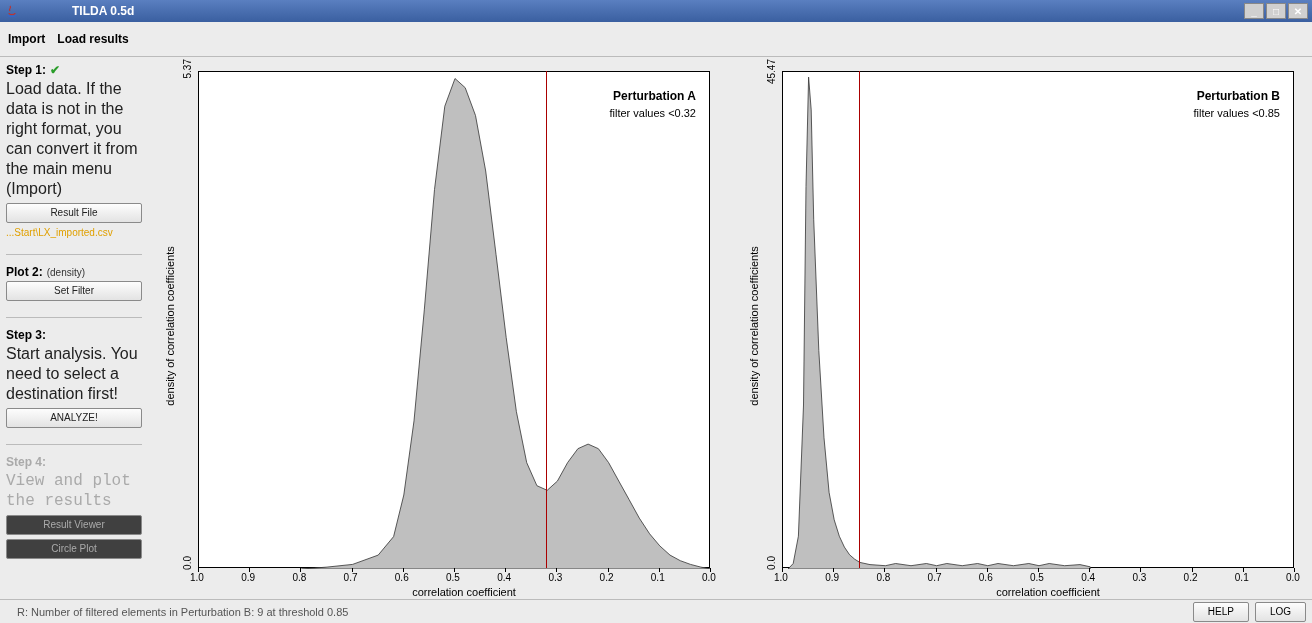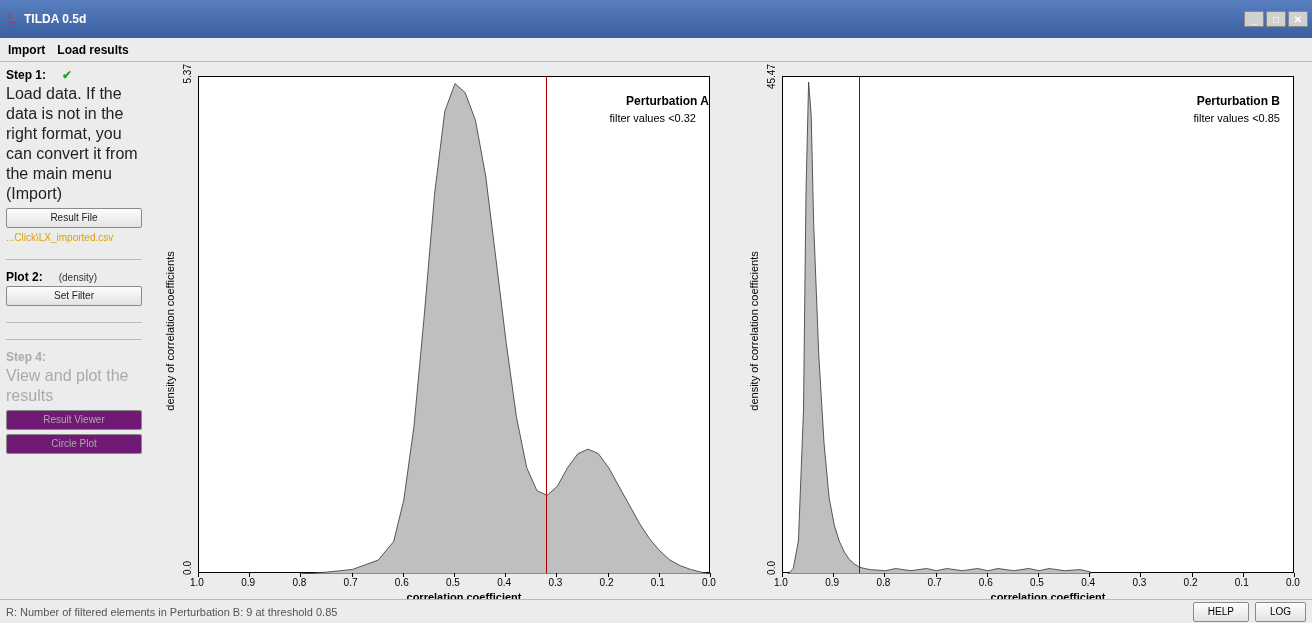--- a/index.html
+++ b/index.html
@@ -7,46 +7,47 @@
   font-family: Tahoma, Arial, sans-serif;
   font-size: 11px;
   background: #ececec;
   width: 1312px;
   height: 623px;
   overflow: hidden;
   display: flex;
   flex-direction: column;
 }
 .titlebar {
-  height: 38px;
+  height: 22px;
   background: linear-gradient(to bottom, #5a7fc0, #3a5fa0);
   color: white;
   display: flex;
   align-items: center;
   padding: 0 4px;
   font-weight: bold;
   font-size: 12px;
+  gap: 48px;
 }
 .titlebar-icon {
   width: 16px; height: 16px;
   margin-right: 4px;
   display: inline-flex; align-items: center; justify-content: center;
 }
 .titlebar-title { flex: 1; }
 .win-btns { display: flex; gap: 2px; }
 .win-btn {
   width: 20px; height: 16px;
   background: #d0d0d0;
   border: 1px solid #888;
   display: flex; align-items: center; justify-content: center;
   font-size: 10px;
   cursor: pointer;
 }
 .menubar {
-  height: 24px;
+  height: 35px;
   background: #ececec;
   border-bottom: 1px solid #bbb;
   display: flex;
   align-items: center;
   padding: 0 8px;
   gap: 12px;
   font-weight: bold;
   font-size: 12px;
 }
 .menu-item { cursor: pointer; }
@@ -57,40 +58,40 @@
 }
 .sidebar {
   width: 148px;
   background: #ececec;
   padding: 6px 6px;
   display: flex;
   flex-direction: column;
   gap: 4px;
 }
 .step-block { margin-bottom: 6px; }
-.step-title { font-weight: bold; font-size: 12px; margin-bottom: 2px; display: flex; align-items: center; gap: 16px;}
+.step-title { font-weight: bold; font-size: 12px; margin-bottom: 2px; display: flex; align-items: center; gap: 4px;}
 .step-note { font-weight: normal; font-size: 10px; color: #333; }
 .step-text { font-size: 16px; color: #222; line-height: 1.25; margin-bottom: 4px; }
 .sidebar-divider { border-top: 1px solid #bbb; margin: 6px 0; }
 .btn {
   display: block;
   width: 100%;
   height: 20px;
   background: linear-gradient(to bottom, #fdfdfd, #e3e3e3);
   border: 1px solid #8a8a8a;
   border-radius: 2px;
   font-size: 10px;
   cursor: pointer;
   text-align: center;
   line-height: 18px;
   color: #222;
 }
-.btn.disabled { color: #aaa; background: #701a75; cursor: default; }
+.btn.disabled { color: #aaa; background: #404040; cursor: default; }
 .step-disabled .step-title, .step-disabled .step-text { color: #aaa; font-weight: bold;}
-.step-disabled .step-text { font-weight: normal; }
+.step-disabled .step-text { font-weight: normal; font-family: Liberation Mono, monospace; }
 .file-label { font-size: 10px; color: #e0a000; margin-top: 4px; word-break: break-all; }
 .check { color: #2a9d2a; font-weight: bold; }
 
 .charts {
   flex: 1;
   display: flex;
   padding: 8px 8px 2px 2px;
   gap: 14px;
 }
 .chart-panel {
@@ -107,21 +108,20 @@
   position: absolute;
   transform: rotate(-90deg);
   transform-origin: center;
   font-size: 11px;
   white-space: nowrap;
 }
 .chart-xlabel {
   position: absolute;
   font-size: 11px;
   text-align: center;
-  font-weight: bold;
 }
 .chart-title {
   position: absolute;
   font-weight: bold;
   font-size: 12px;
   text-align: right;
 }
 .chart-subtitle {
   position: absolute;
   font-size: 11px;
@@ -140,21 +140,21 @@
 .statusbar {
   height: 24px;
   background: #ececec;
   border-top: 1px solid #bbb;
   display: flex;
   align-items: center;
   padding: 0 6px;
   font-size: 11px;
   color: #555;
 }
-.status-text { flex: 1; }
+.status-text { flex: 1; margin-left: 11px; }
 .status-btn {
   height: 20px;
   padding: 0 14px;
   background: linear-gradient(to bottom, #fdfdfd, #e3e3e3);
   border: 1px solid #8a8a8a;
   border-radius: 2px;
   font-size: 10px;
   cursor: pointer;
   margin-left: 6px;
 }
@@ -187,33 +187,38 @@
 
   <div class="sidebar">
 
     <div class="step-block">
       <div class="step-title">
         <span>Step 1:</span>
         <span class="check">✔</span>
       </div>
       <div class="step-text">Load data. If the data is not in the right format, you can convert it from the main menu (Import)</div>
       <button class="btn">Result File</button>
-      <div class="file-label">...Click\LX_imported.csv</div>
+      <div class="file-label">...Start\LX_imported.csv</div>
     </div>
     <div class="sidebar-divider"></div>
 
     <div class="step-block">
       <div class="step-title">
         <span>Plot 2:</span>
         <span class="step-note">(density)</span>
       </div>
       <button class="btn">Set Filter</button>
     </div>
     <div class="sidebar-divider"></div>
 
+    <div class="step-block">
+      <div class="step-title">Step 3:</div>
+      <div class="step-text">Start analysis. You need to select a destination first!</div>
+      <button class="btn">ANALYZE!</button>
+    </div>
     <div class="sidebar-divider"></div>
 
     <div class="step-block step-disabled">
       <div class="step-title">Step 4:</div>
       <div class="step-text">View and plot the results</div>
       <button class="btn disabled">Result Viewer</button>
       <div style="height:4px"></div>
       <button class="btn disabled">Circle Plot</button>
     </div>
   </div>
@@ -246,21 +251,21 @@
         <div class="tick-label" style="left: 449.6px; top: 507px;">0.2</div>
         <div style="position: absolute; left: 457.6px; top: 503px; width: 1px; height: 4px; background: rgb(0, 0, 0);"></div>
         <div class="tick-label" style="left: 500.8px; top: 507px;">0.1</div>
         <div style="position: absolute; left: 508.8px; top: 503px; width: 1px; height: 4px; background: rgb(0, 0, 0);"></div>
         <div class="tick-label" style="left: 552px; top: 507px;">0.0</div>
         <div style="position: absolute; left: 560px; top: 503px; width: 1px; height: 4px; background: rgb(0, 0, 0);"></div>
         <div class="tick-label" style="writing-mode: vertical-rl; transform: rotate(180deg); left: 32px; top: 491px;">0.0</div>
         <div class="tick-label" style="writing-mode: vertical-rl; transform: rotate(180deg); left: 32px; top: -6px;">5.37</div>
         <div class="chart-ylabel" style="left: -60px; top: 254.5px;">density of correlation coefficients</div>
         <div class="chart-xlabel" style="left: 254px; top: 521px; width: 120px;">correlation coefficient</div>
-        <div class="chart-title" style="right: 11px; top: 24px; margin-left: 8px;">Perturbation A</div>
+        <div class="chart-title" style="right: 24px; top: 24px; margin-left: 8px;">Perturbation A</div>
         <div class="chart-subtitle" style="right: 24px; top: 42px;">filter values &lt;0.32</div>
       </div>
 
     <div class="chart-panel" id="panelB">
         <div class="chart-frame" style="left: 48px; top: 6px; width: 512px; height: 497px;">
           <svg class="density" width="512" height="497">
             <path d="M 5.1200000000000045 497 L 5.1 497.0 L 10.2 491.5 L 15.4 464.2 L 20.5 333.0 L 23.0 114.4 L 25.6 5.1 L 28.2 37.9 L 30.7 147.2 L 35.8 278.4 L 41.0 365.8 L 46.1 420.5 L 51.2 447.8 L 56.3 464.2 L 61.4 475.1 L 66.6 482.8 L 71.7 487.2 L 76.8 490.4 L 87.0 492.6 L 102.4 493.7 L 112.6 491.5 L 128.0 493.7 L 143.4 491.5 L 153.6 493.7 L 163.8 491.5 L 179.2 493.7 L 194.6 491.5 L 204.8 493.7 L 215.0 491.5 L 230.4 493.7 L 245.8 491.5 L 256.0 493.7 L 266.2 491.5 L 281.6 493.7 L 297.0 492.6 L 307.2 494.8 L 307.2 497 Z" fill="#bfbfbf" stroke="#333" stroke-width="0.8"></path>
           </svg>
         </div>
         <div class="threshold-line" style="left: 124.8px; top: 6px; height: 497px;"></div>

